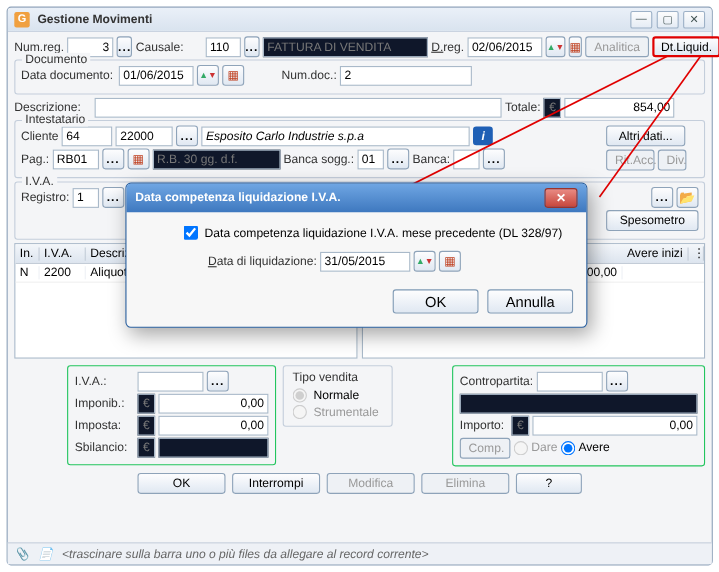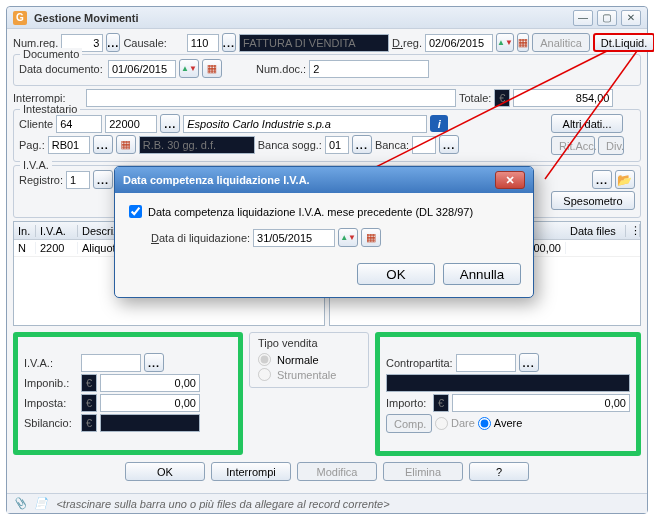--- a/index.html
+++ b/index.html
@@ -23,28 +23,28 @@
 .group { border: 1px solid #c4cedb; border-radius: 3px; padding: 4px 5px 5px 5px; margin-bottom: 3px; position: relative;}
 .group-title { position: absolute; top: -7px; left: 6px; background: #f4f5f7; padding: 0 3px; color:#333;}
 .sidebtns { display:flex; flex-direction:column; gap:3px; margin-left:4px;}
 .gridarea { display:flex; gap:4px; margin-top:2px;}
 .grid { border:1px solid #a9b9c9; background:#fff; height:105px; position:relative; overflow:hidden;}
 .grid-head { background: linear-gradient(#f3f6fa,#dde5ef); border-bottom:1px solid #c3ccd7; display:flex; height:18px; align-items:center; font-size:11px;}
 .gh { border-right:1px solid #c3ccd7; padding:0 4px; white-space:nowrap; overflow:hidden;}
 .grid-row { display:flex; height:17px; align-items:center; border-bottom:1px solid #f0f0f0;}
 .gc { border-right:1px solid #eef1f5; padding:0 4px; white-space:nowrap; overflow:hidden;}
 .bottom-panel { display:flex; gap:6px; margin-top:6px; align-items:flex-start;}
-.totbox { border:5px solid #22c55e; border-radius:3px; padding:16px 6px; }
+.totbox { border:1px solid #22c55e; border-radius:3px; padding:4px 6px;margin-left:48px; }
 .radio-group { border:1px solid #c4cedb; border-radius:3px; padding:4px 8px;}
 .action-row { display:flex; gap:6px; justify-content:center; margin-top:6px;}
 .statusbar { position:absolute; left:0; right:0; bottom:0; height:20px; border-top:1px solid #c6d0dd; background:#eef1f6; display:flex; align-items:center; padding:0 6px; gap:8px; color:#666; font-style:italic;}
 .modal { position:absolute; left:114px; top:166px; width:420px; border:1px solid #2a60a0; border-radius:5px; box-shadow: 4px 6px 18px rgba(0,0,0,.35); background:#f7f7f7; z-index:10;}
 .modal-titlebar { height:26px; background: linear-gradient(#6fa6e3,#3e78bf); border-radius:4px 4px 0 0; display:flex; align-items:center; padding:0 8px; color:#fff; font-weight:bold;}
 .modal-close { margin-left:auto; width:30px; height:18px; border-radius:3px; background: linear-gradient(#e98b84,#c7463b); border:1px solid #9a332b; color:#fff; display:flex; align-items:center; justify-content:center; cursor:pointer; font-size:11px;}
-.modal-body { padding:12px 14px 10px 14px;}
+.modal-body { padding:12px 14px 10px 14px;margin-left:38px;}
 .modal-footer { display:flex; justify-content:flex-end; gap:8px; padding:4px 12px 12px 0;}
 .mbtn { min-width:78px; height:22px; border:1px solid #7f9ab5; border-radius:3px; background:linear-gradient(#fdfdfe,#e0e8f2); cursor:pointer;}
 .underline-d::first-letter { text-decoration: underline; }
 svg.line { position:absolute; left:0; top:0; pointer-events:none; z-index:5;}
 input[type=checkbox], input[type=radio] { vertical-align:middle; margin-right:3px;}
 .dots { letter-spacing:1px; font-weight:bold;}
 .info-icon { width:18px; height:17px; background:#1e5fb5; color:#fff; border-radius:3px; display:inline-flex; align-items:center; justify-content:center; font-style:italic; font-weight:bold; cursor:pointer; font-size:11px;}
 .cal-icon::before { content:"▦"; color:#c04020;}
 .up { color:#3a6; font-size:8px; display:block; line-height:6px;}
 .dn { color:#c33; font-size:8px; display:block; line-height:6px;}
@@ -96,21 +96,21 @@
             <span class="dn">▼</span>
           </span>
         <span class="iconbtn cal-icon"></span>
         <span style="width:28px"></span>
         <span class="lbl">Num.doc.:</span>
         <input class="inp" style="width: 120px;" value="2">
       </div>
     </div>
 
     <div class="row">
-      <span class="lbl" style="width:70px">Interrompi:</span>
+      <span class="lbl" style="width:70px">Descrizione:</span>
       <input class="inp" style="width: 370px;">
       <span class="lbl">Totale:</span>
       <input class="inp dis" style="width: 16px; text-align: center;" disabled="" value="€">
       <input class="inp r" style="width: 100px;" value="854,00">
     </div>
 
     <div class="group" style="padding-right:16px">
       <span class="group-title">Intestatario</span>
       <div style="display:flex; gap:4px;">
         <div style="flex:1">
@@ -171,21 +171,21 @@
         </div>
         <div class="grid-row">
           <div class="gc" style="width:22px">N</div>
           <div class="gc" style="width:42px">2200</div>
           <div class="gc" style="flex:1">Aliquota 22%</div>
         </div>
       </div>
       <div class="grid" style="flex:1">
         <div class="grid-head">
           <div class="gh" style="flex:1"></div>
-          <div class="gh" style="width:60px">Data files</div>
+          <div class="gh" style="width:60px">Avere inizi</div>
           <div class="gh" style="width:14px">⋮</div>
         </div>
         <div class="grid-row">
           <div class="gc r" style="flex:1; text-align:right">700,00</div>
           <div class="gc" style="width:60px"></div>
           <div class="gc" style="width:14px"></div>
         </div>
       </div>
     </div>
 

